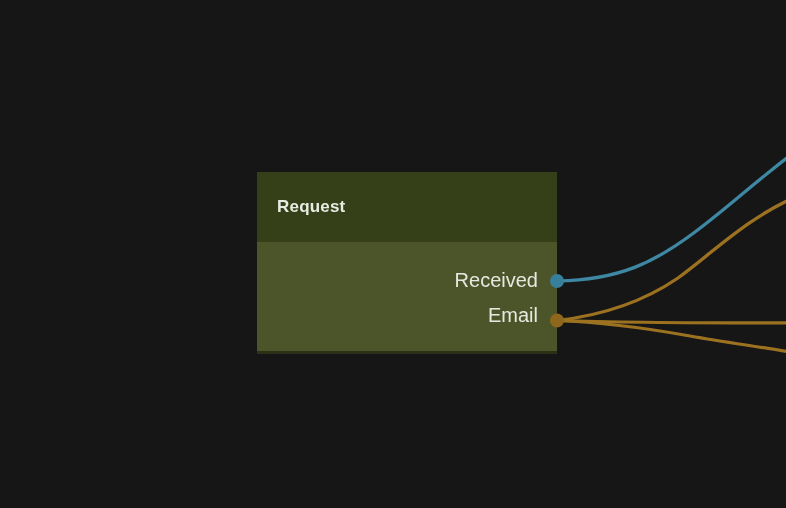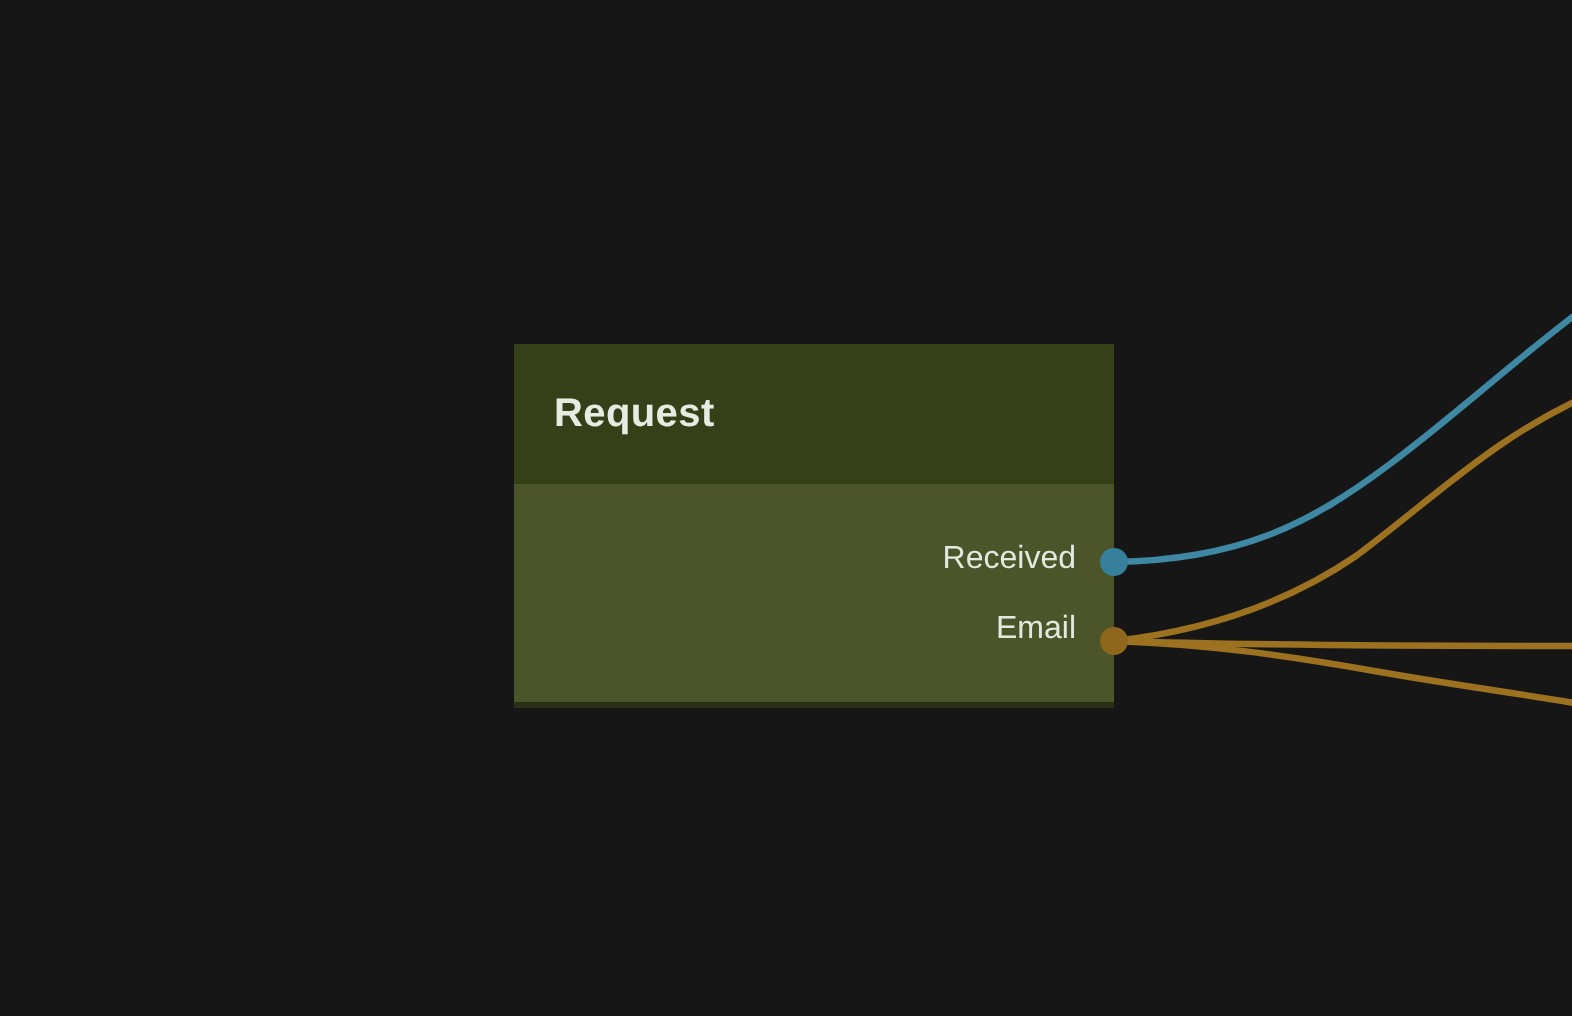--- a/index.html
+++ b/index.html
@@ -28,37 +28,37 @@
   .node-header {
     height: 70px;
     background: #354018;
     display: flex;
     align-items: center;
     padding-left: 20px;
     box-sizing: border-box;
   }
   .node-title {
     color: #e8ebe2;
-    font-size: 20px;
+    font-size: 17px;
     font-weight: 700;
     letter-spacing: 0.2px;
   }
   .node-body {
     position: relative;
     height: 112px;
     background: #4c552a;
     border-bottom: 3px solid #2b3116;
     box-sizing: border-box;
   }
   .port-label {
     position: absolute;
     right: 19px;
     transform: translateY(-50%);
     color: #e6e8e0;
-    font-size: 16px;
+    font-size: 20px;
     font-weight: 400;
     white-space: nowrap;
   }
   .port-label.received { top: 38px; }
   .port-label.email    { top: 73px; }
   .wire-layer {
     position: absolute;
     left: 0;
     top: 0;
     width: 786px;

